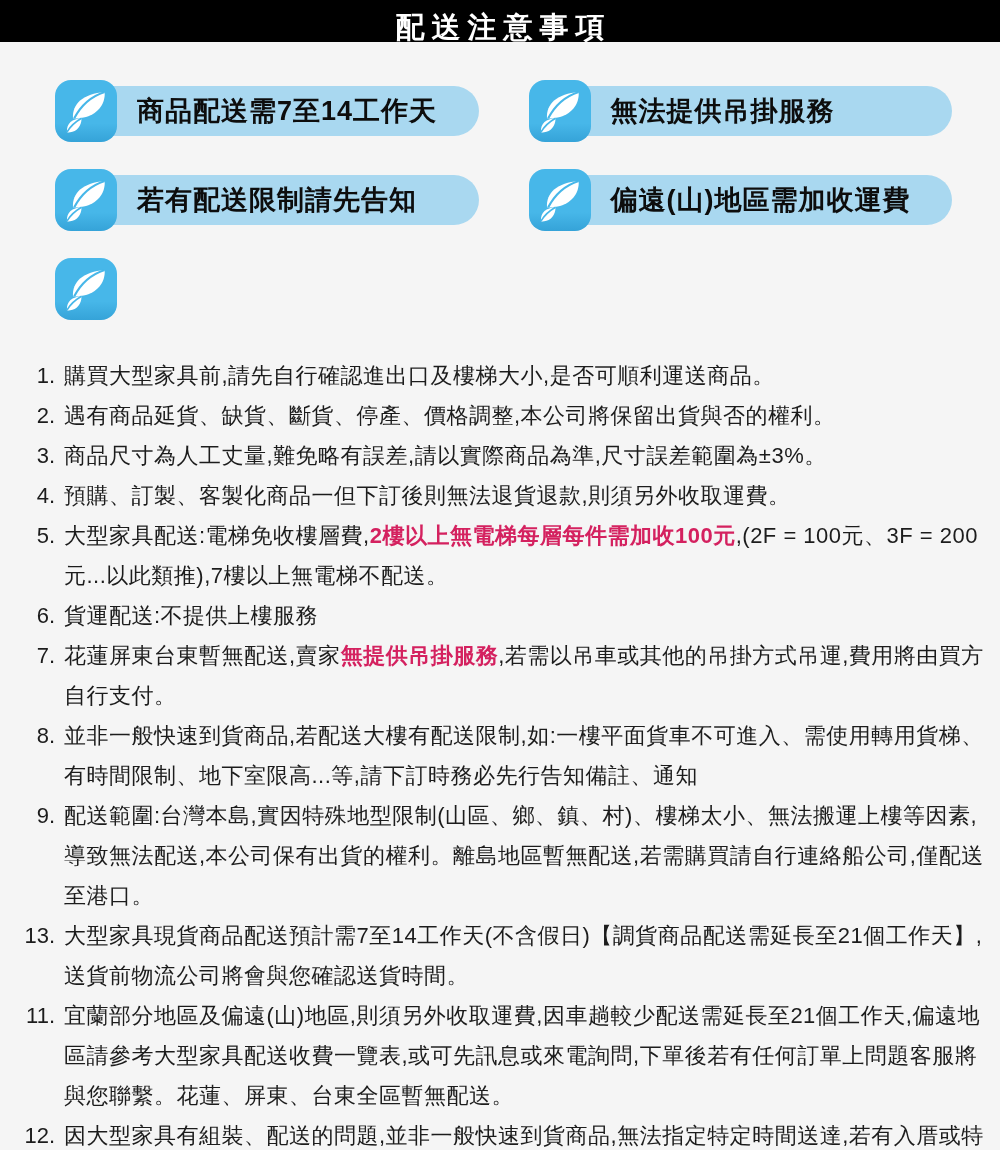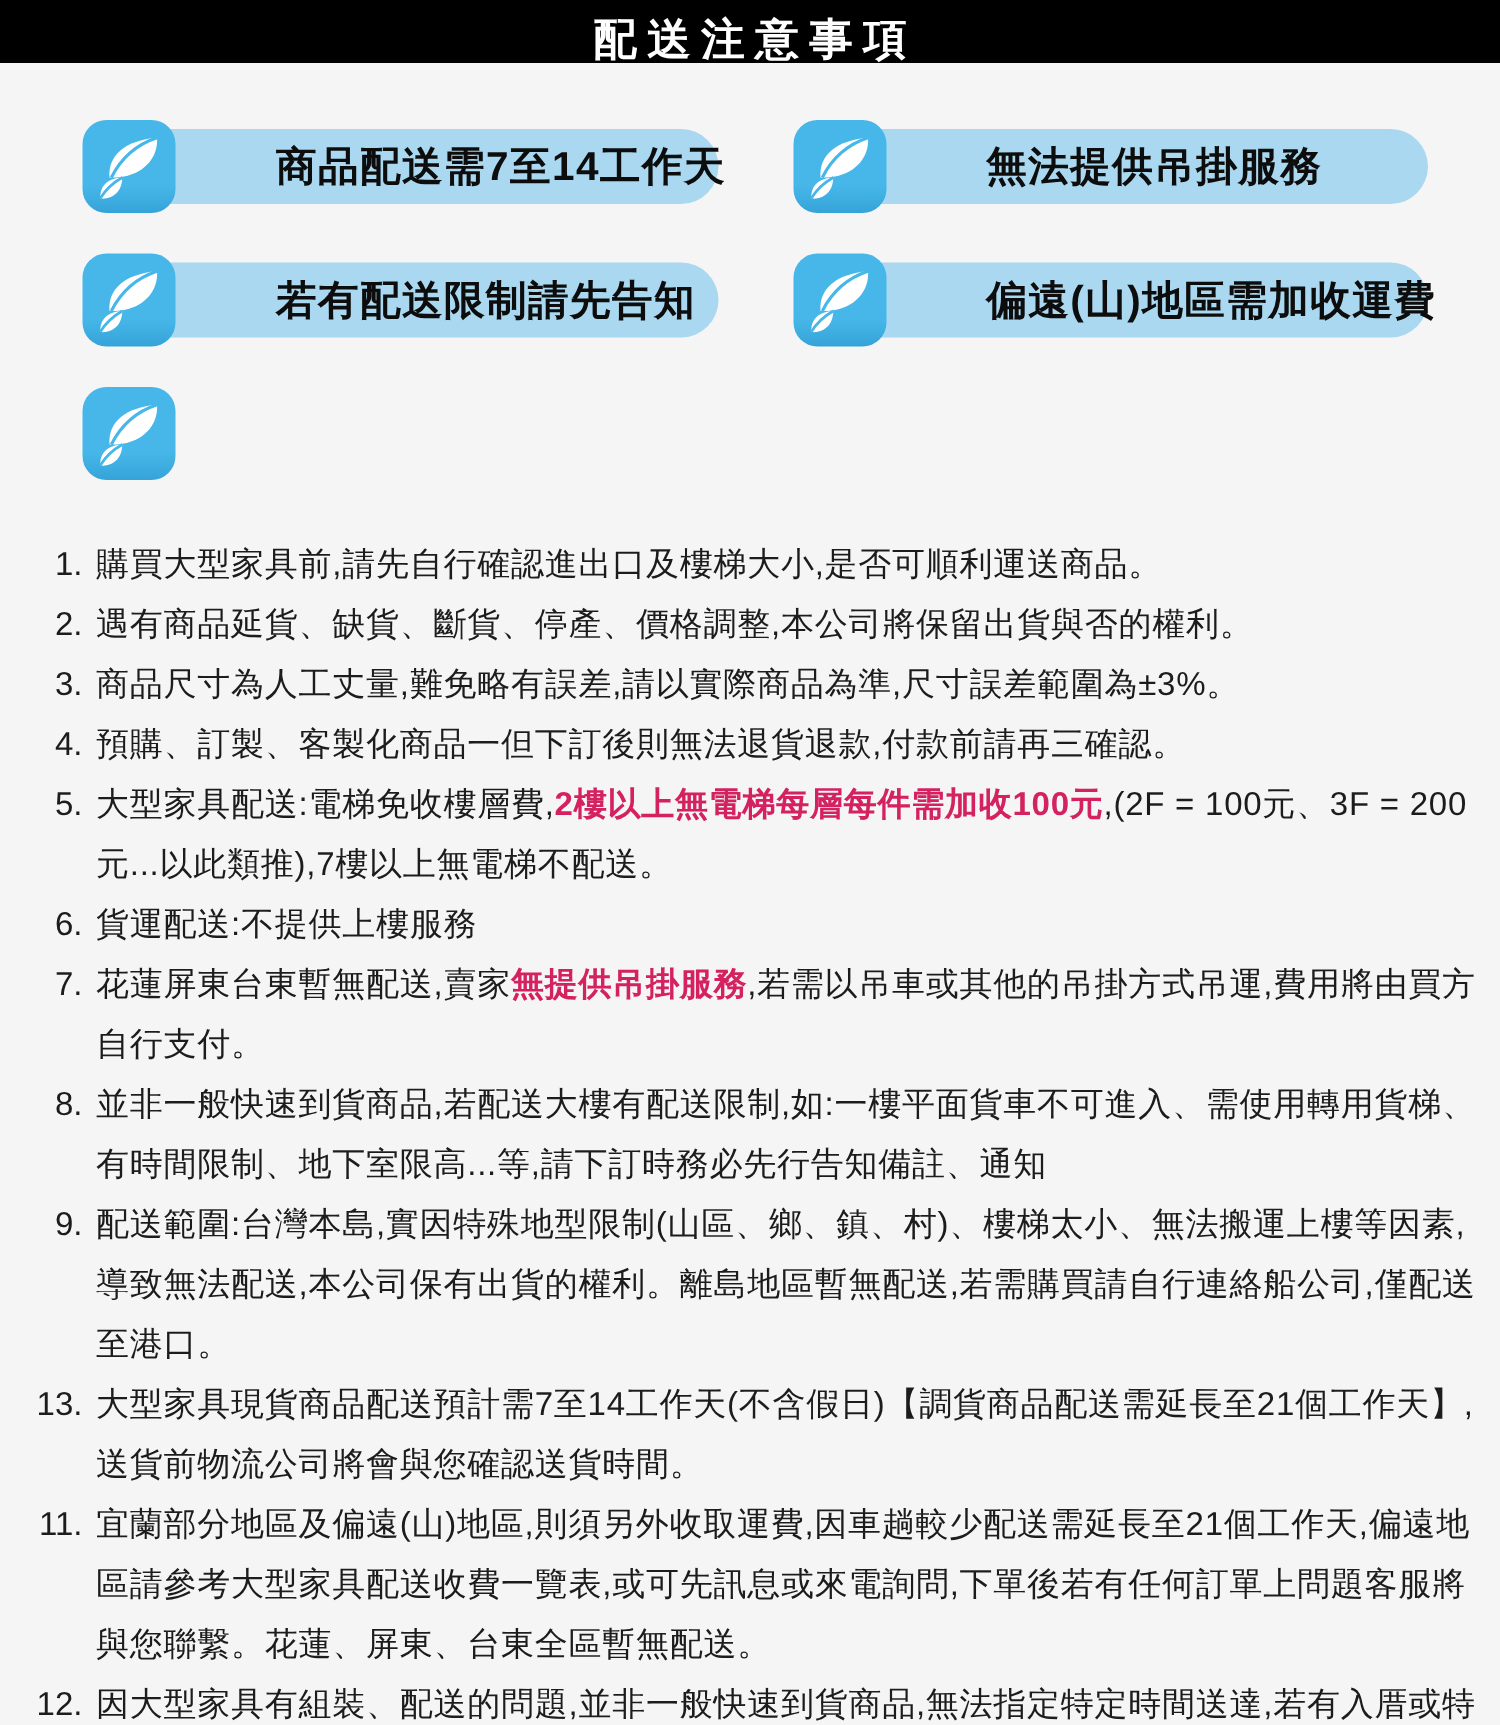--- a/index.html
+++ b/index.html
@@ -61,21 +61,20 @@
     display:flex;
     align-items:center;
     padding-left:52px;
   }
   .badge-label{
     font-size:27px;
     font-weight:700;
     color:#0d0d0d;
     letter-spacing:1px;
     white-space:nowrap;
-    margin-left:47px;
   }
   .badge-icon{
     position:absolute;
     left:0;
     top:0;
     width:62px;
     height:62px;
     border-radius:16px;
     background:linear-gradient(180deg, var(--icon-blue) 0%, var(--icon-blue) 70%, var(--icon-blue-dark) 100%);
     z-index:2;
@@ -199,21 +198,21 @@
     <span class="note-text"><span>遇有商品延貨、缺貨、斷貨、停產、價格調整,本公司將保留出貨與否的權利。</span></span>
   </li>
 
   <li class="note">
     <span class="note-num">3.</span>
     <span class="note-text"><span>商品尺寸為人工丈量,難免略有誤差,請以實際商品為準,尺寸誤差範圍為±3%。</span></span>
   </li>
 
   <li class="note">
     <span class="note-num">4.</span>
-    <span class="note-text"><span>預購、訂製、客製化商品一但下訂後則無法退貨退款,付款前請再三確認。</span></span>
+    <span class="note-text"><span>預購、訂製、客製化商品一但下訂後則無法退貨退款,則須另外收取運費。</span></span>
   </li>
 
   <li class="note">
     <span class="note-num">5.</span>
     <span class="note-text"><span>大型家具配送:電梯免收樓層費,</span><span class="hl">2樓以上無電梯每層每件需加收100元</span><span>,(2F = 100元、3F = 200元...以此類推),7樓以上無電梯不配送。</span></span>
   </li>
 
   <li class="note">
     <span class="note-num">6.</span>
     <span class="note-text"><span>貨運配送:不提供上樓服務</span></span>

